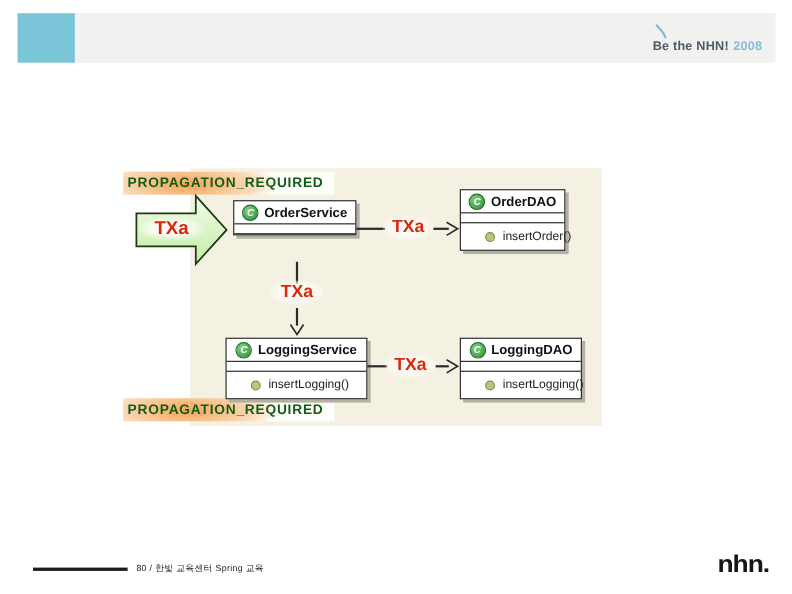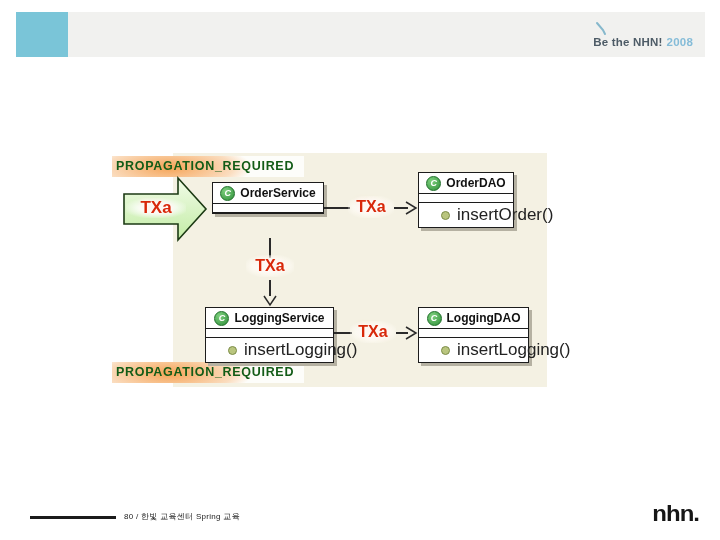--- a/index.html
+++ b/index.html
@@ -29,21 +29,21 @@
   .big-arrow-label{position:absolute;left:126px;top:198px;width:60px;text-align:center;
     font-size:17px;font-weight:bold;color:#d8280a;
     text-shadow:0 0 4px #ffffff,0 0 7px #ffe4d0;
     background:radial-gradient(ellipse at center, rgba(255,255,255,0.95) 35%, rgba(255,255,255,0) 78%);}
 
   
   .uml-box{position:absolute;background:#ffffff;border:1px solid #1c1c1c;box-shadow:3px 3px 0 #b5b1a2;}
   .uml-head{display:flex;align-items:center;justify-content:center;gap:5px;height:20px;
     border-bottom:1px solid #1c1c1c;font-weight:bold;font-size:12px;color:#111;}
   .uml-fields{height:8px;border-bottom:1px solid #1c1c1c;}
-  .uml-methods{display:flex;align-items:center;gap:7px;height:24px;padding-left:9px;font-size:17px;color:#222;margin-left:13px;}
+  .uml-methods{display:flex;align-items:center;gap:7px;height:24px;padding-left:22px;font-size:11px;color:#222;}
   .cicon{width:13px;height:13px;border-radius:50%;flex:0 0 auto;
     background:radial-gradient(circle at 35% 30%, #7ed07e, #2f8f3a);border:1px solid #1e6f28;
     color:#fff;font-size:9px;font-weight:bold;font-style:normal;display:flex;align-items:center;justify-content:center;}
   .mdot{width:7px;height:7px;border-radius:50%;background:#b9c57e;border:1px solid #7c8d48;flex:0 0 auto;}
 
   
   .hline{position:absolute;height:2px;background:#2a2a2a;}
   .vline{position:absolute;width:2px;background:#2a2a2a;}
   .chev{position:absolute;}
   .tx-label{position:absolute;text-align:center;font-size:16px;font-weight:bold;color:#d8280a;

